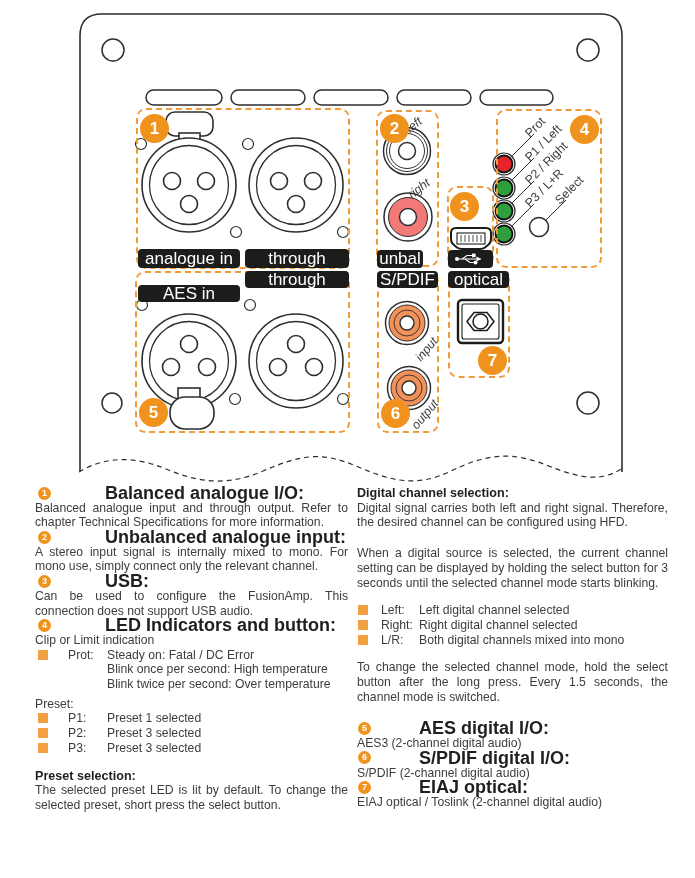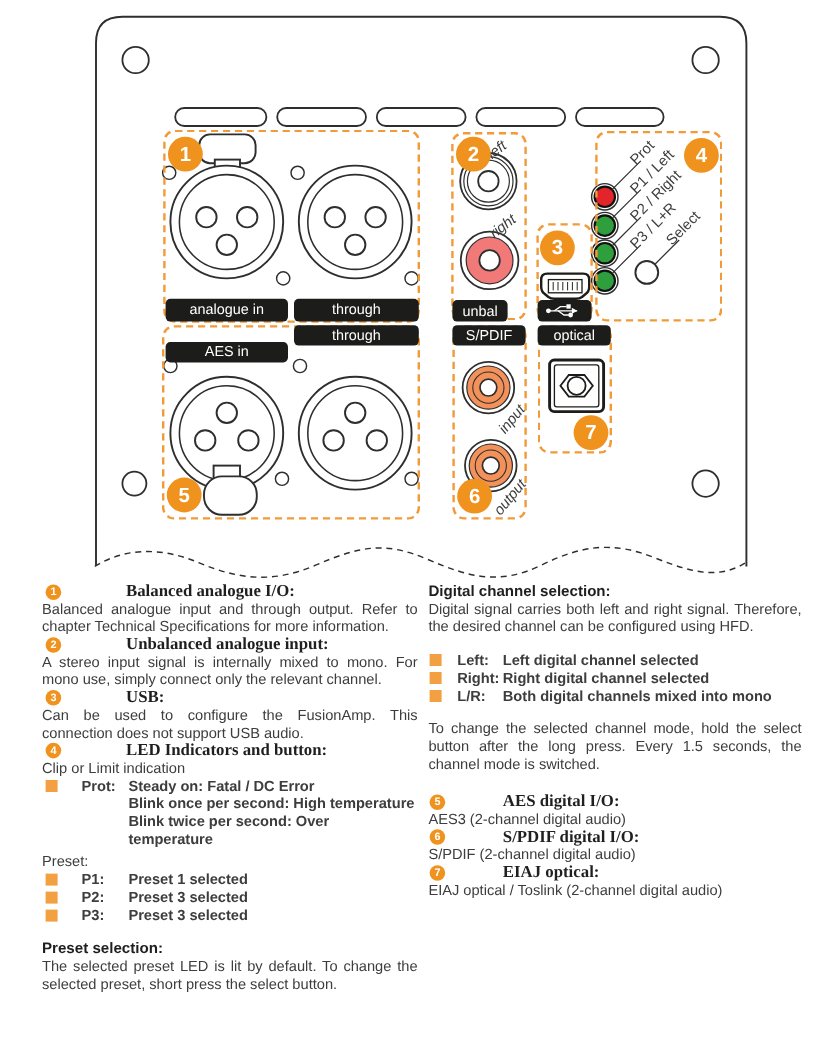--- a/index.html
+++ b/index.html
@@ -7,43 +7,43 @@
   .page {
     position:relative; width:695px; height:878px; background:#fff; overflow:hidden;
     font-family:"Liberation Sans","DejaVu Sans",sans-serif; color:#3d3d3d;
   }
   
   .diagram { position:absolute; left:0; top:0; width:695px; height:492px; }
   .diagram svg { position:absolute; left:0; top:0; }
   .dbox { position:absolute; border:2px dashed #f19a38; border-radius:10px; }
   .plabel {
     position:absolute; background:#1c1c1a; color:#fff; border-radius:4px;
-    font-size:12px; text-align:center; overflow:hidden; white-space:nowrap;
+    font-size:17px; text-align:center; overflow:hidden; white-space:nowrap;
   }
   .badge {
     position:absolute; width:29px; height:29px; border-radius:50%;
     background:#f0931e; color:#fff; font-weight:bold; font-size:17px;
     text-align:center; line-height:29px;
   }
   .svgt { font-family:"Liberation Sans","DejaVu Sans",sans-serif; font-size:12.3px; fill:#3d3d3d; }
   .svgt-i { font-style:italic; }
   
   .col { position:absolute; top:486px; font-size:12.2px; line-height:14.7px; }
   .body { text-align:justify; color:#3d3d3d; }
   .sec-head { position:relative; height:14.7px; }
   .sec-head .sm {
     position:absolute; top:0.5px; width:13px; height:13px; border-radius:50%;
     background:#f0931e; color:#fff; font-size:9px; font-weight:bold;
     text-align:center; line-height:13px;
   }
-  .sec-title { font-weight:bold; color:#1f1f1f; font-size:14px;font-family:Liberation Serif, serif; }
+  .sec-title { font-weight:bold; color:#1f1f1f; font-size:18px; }
   .lc .sm { left:3px; } .lc .sec-title { margin-left:70px; }
   .rc .sm { left:1px; } .rc .sec-title { margin-left:62px; }
   .bold-head { font-weight:bold; color:#1f1f1f; font-size:12.6px; }
-  .def-row { display:flex;font-weight:bold; }
+  .def-row { display:flex; }
   .sq { flex:none; width:10px; height:10px; background:#f2a041; margin-top:2px; }
   .lc-row .sq { margin-left:3px; } .lc-row .dkey { margin-left:20px; width:39px; flex:none; }
   .rc-row .sq { margin-left:1px; } .rc-row .dkey { margin-left:13px; width:38px; flex:none; }
   .dval { flex:1; }
   .mt5 { margin-top:5px; } .mt13 { margin-top:13px; } .mt16 { margin-top:16px; } .mt17 { margin-top:17px; }
 </style>
 </head>
 <body>
 
 <div class="page">
@@ -274,20 +274,21 @@
       <div class="dval">Preset 3 selected</div>
     </div>
 
     <p class="bold-head mt13">Preset selection:</p>
     <p class="body">The selected preset LED is lit by default. To change the selected preset, short press the select button.</p>
   </div>
 
   <div class="col rc" style="left:357px;width:311px;">
     <p class="bold-head">Digital channel selection:</p>
     <p class="body">Digital signal carries both left and right signal. Therefore, the desired channel can be configured using HFD.</p>
+    <p class="body mt16">When a digital source is selected, the current channel setting can be displayed by holding the select button for 3 seconds until the selected channel mode starts blinking.</p>
 
     <div class="def-row rc-row mt13">
       <span class="sq"></span>
       <span class="dkey">Left:</span>
       <div class="dval">Left digital channel selected</div>
     </div>
     <div class="def-row rc-row">
       <span class="sq"></span>
       <span class="dkey">Right:</span>
       <div class="dval">Right digital channel selected</div>

